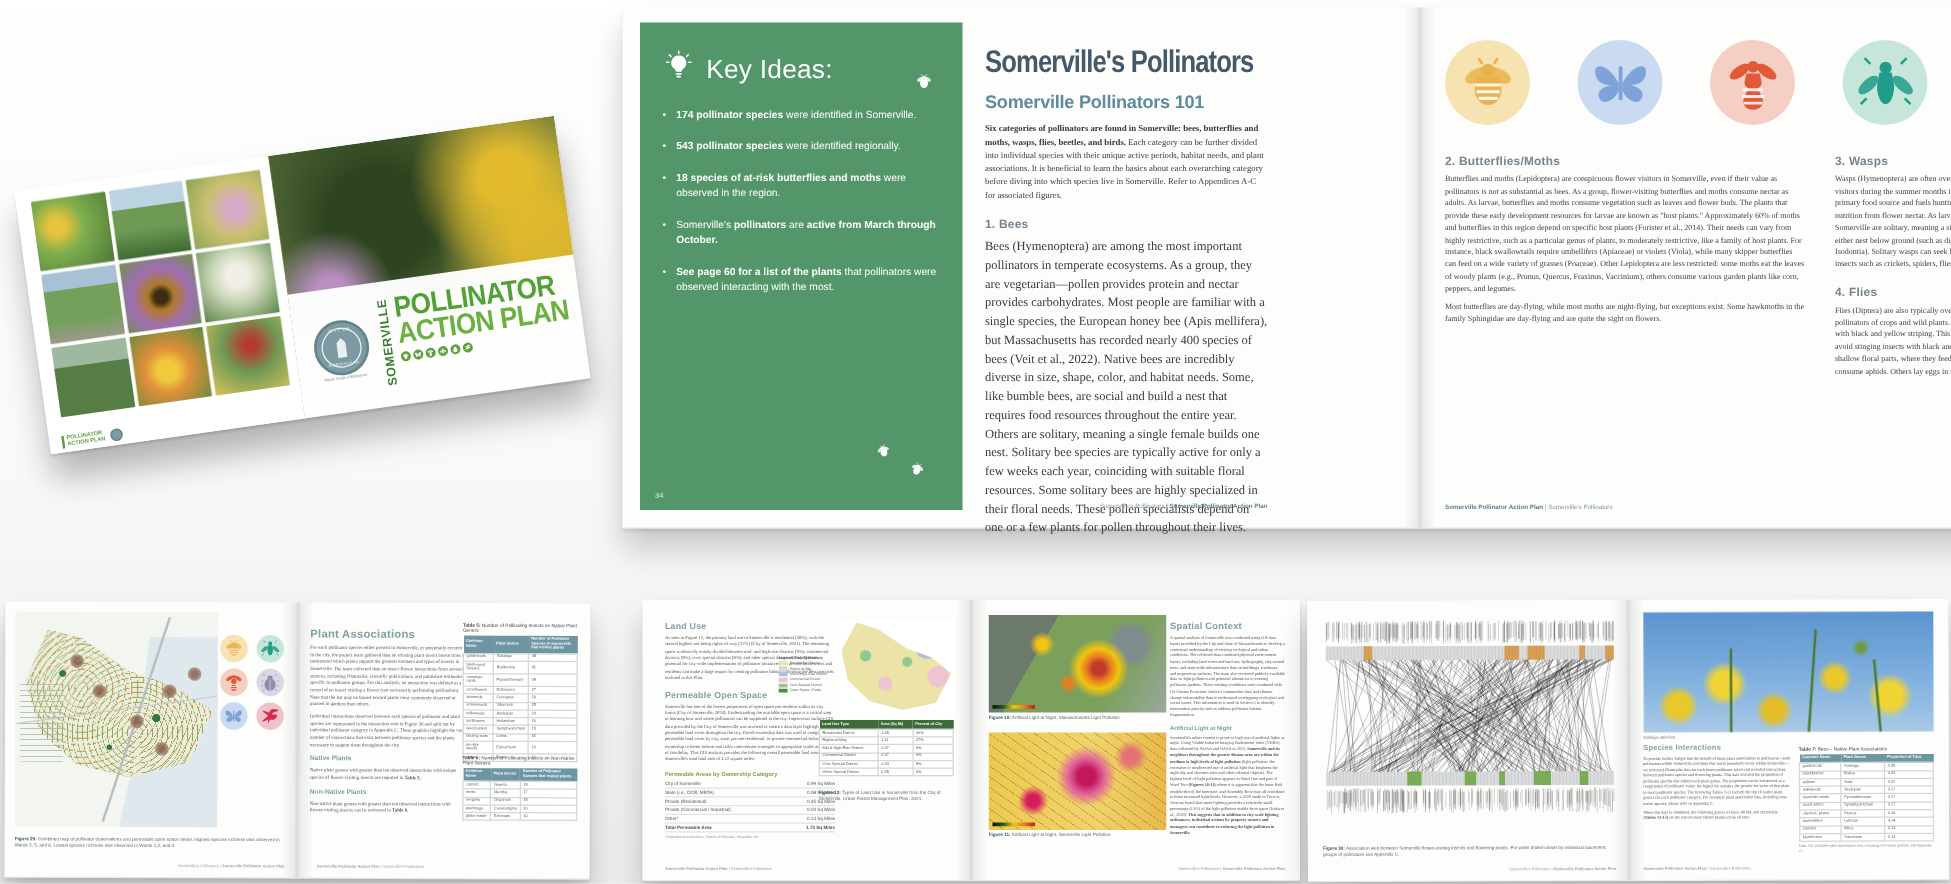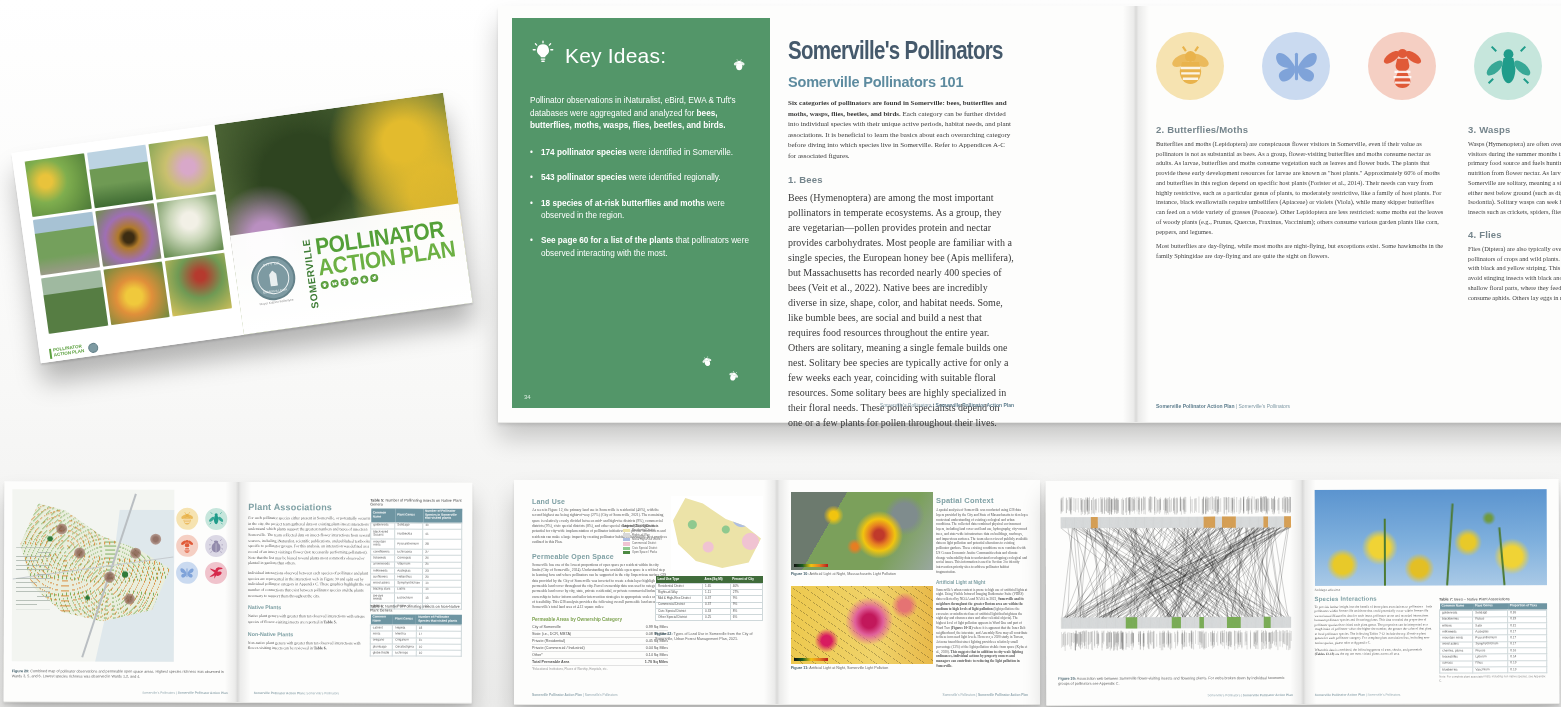--- a/index.html
+++ b/index.html
@@ -297,25 +297,25 @@
           <span>Key Ideas:</span>
         </div>
         <span class="ki-bee"><svg viewBox="0 0 32 32" fill="currentColor" style="width: 72%; height: 72%;">
               <ellipse cx="10" cy="12" rx="6.5" ry="3.4" transform="rotate(-28 10 12)" opacity=".85"></ellipse>
               <ellipse cx="22" cy="12" rx="6.5" ry="3.4" transform="rotate(28 22 12)" opacity=".85"></ellipse>
               <circle cx="16" cy="9.5" r="3.6"></circle>
               <path d="M10.5 13h11l1.5 6c0 5-3 8.5-7 8.5s-7-3.5-7-8.5z"></path>
               <path d="M9.6 17h12.8M9.9 20.5h12.2M11 24h10" stroke="#fff" stroke-width="1.6" fill="none" opacity=".85"></path>
               <path d="M13 6l-2-3M19 6l2-3" stroke="currentColor" stroke-width="1.4"></path>
             </svg></span>
-        <p class="ki-intro"><span>Pollinator observations in iNaturalist, eBird, EWA &amp; Tuft's databases were aggregated and analyzed for </span><b>bees, butterflies, moths, wasps, flies, beetles, and birds.</b></p>
         <ul class="ki-list">
           <li><b>174 pollinator species</b><span> were identified in Somerville.</span></li>
           <li><b>543 pollinator species</b><span> were identified regionally.</span></li>
           <li><b>18 species of at-risk butterflies and moths</b><span> were observed in the region.</span></li>
+          <li><span>Somerville's </span><b>pollinators</b><span> are </span><b>active from March through October.</b></li>
           <li><b>See page 60 for a list of the plants</b><span> that pollinators were observed interacting with the most.</span></li>
         </ul>
         <span class="gp-bee b1"><svg viewBox="0 0 32 32" fill="currentColor" style="width: 72%; height: 72%;">
               <ellipse cx="10" cy="12" rx="6.5" ry="3.4" transform="rotate(-28 10 12)" opacity=".85"></ellipse>
               <ellipse cx="22" cy="12" rx="6.5" ry="3.4" transform="rotate(28 22 12)" opacity=".85"></ellipse>
               <circle cx="16" cy="9.5" r="3.6"></circle>
               <path d="M10.5 13h11l1.5 6c0 5-3 8.5-7 8.5s-7-3.5-7-8.5z"></path>
               <path d="M9.6 17h12.8M9.9 20.5h12.2M11 24h10" stroke="#fff" stroke-width="1.6" fill="none" opacity=".85"></path>
               <path d="M13 6l-2-3M19 6l2-3" stroke="currentColor" stroke-width="1.4"></path>
             </svg></span>

